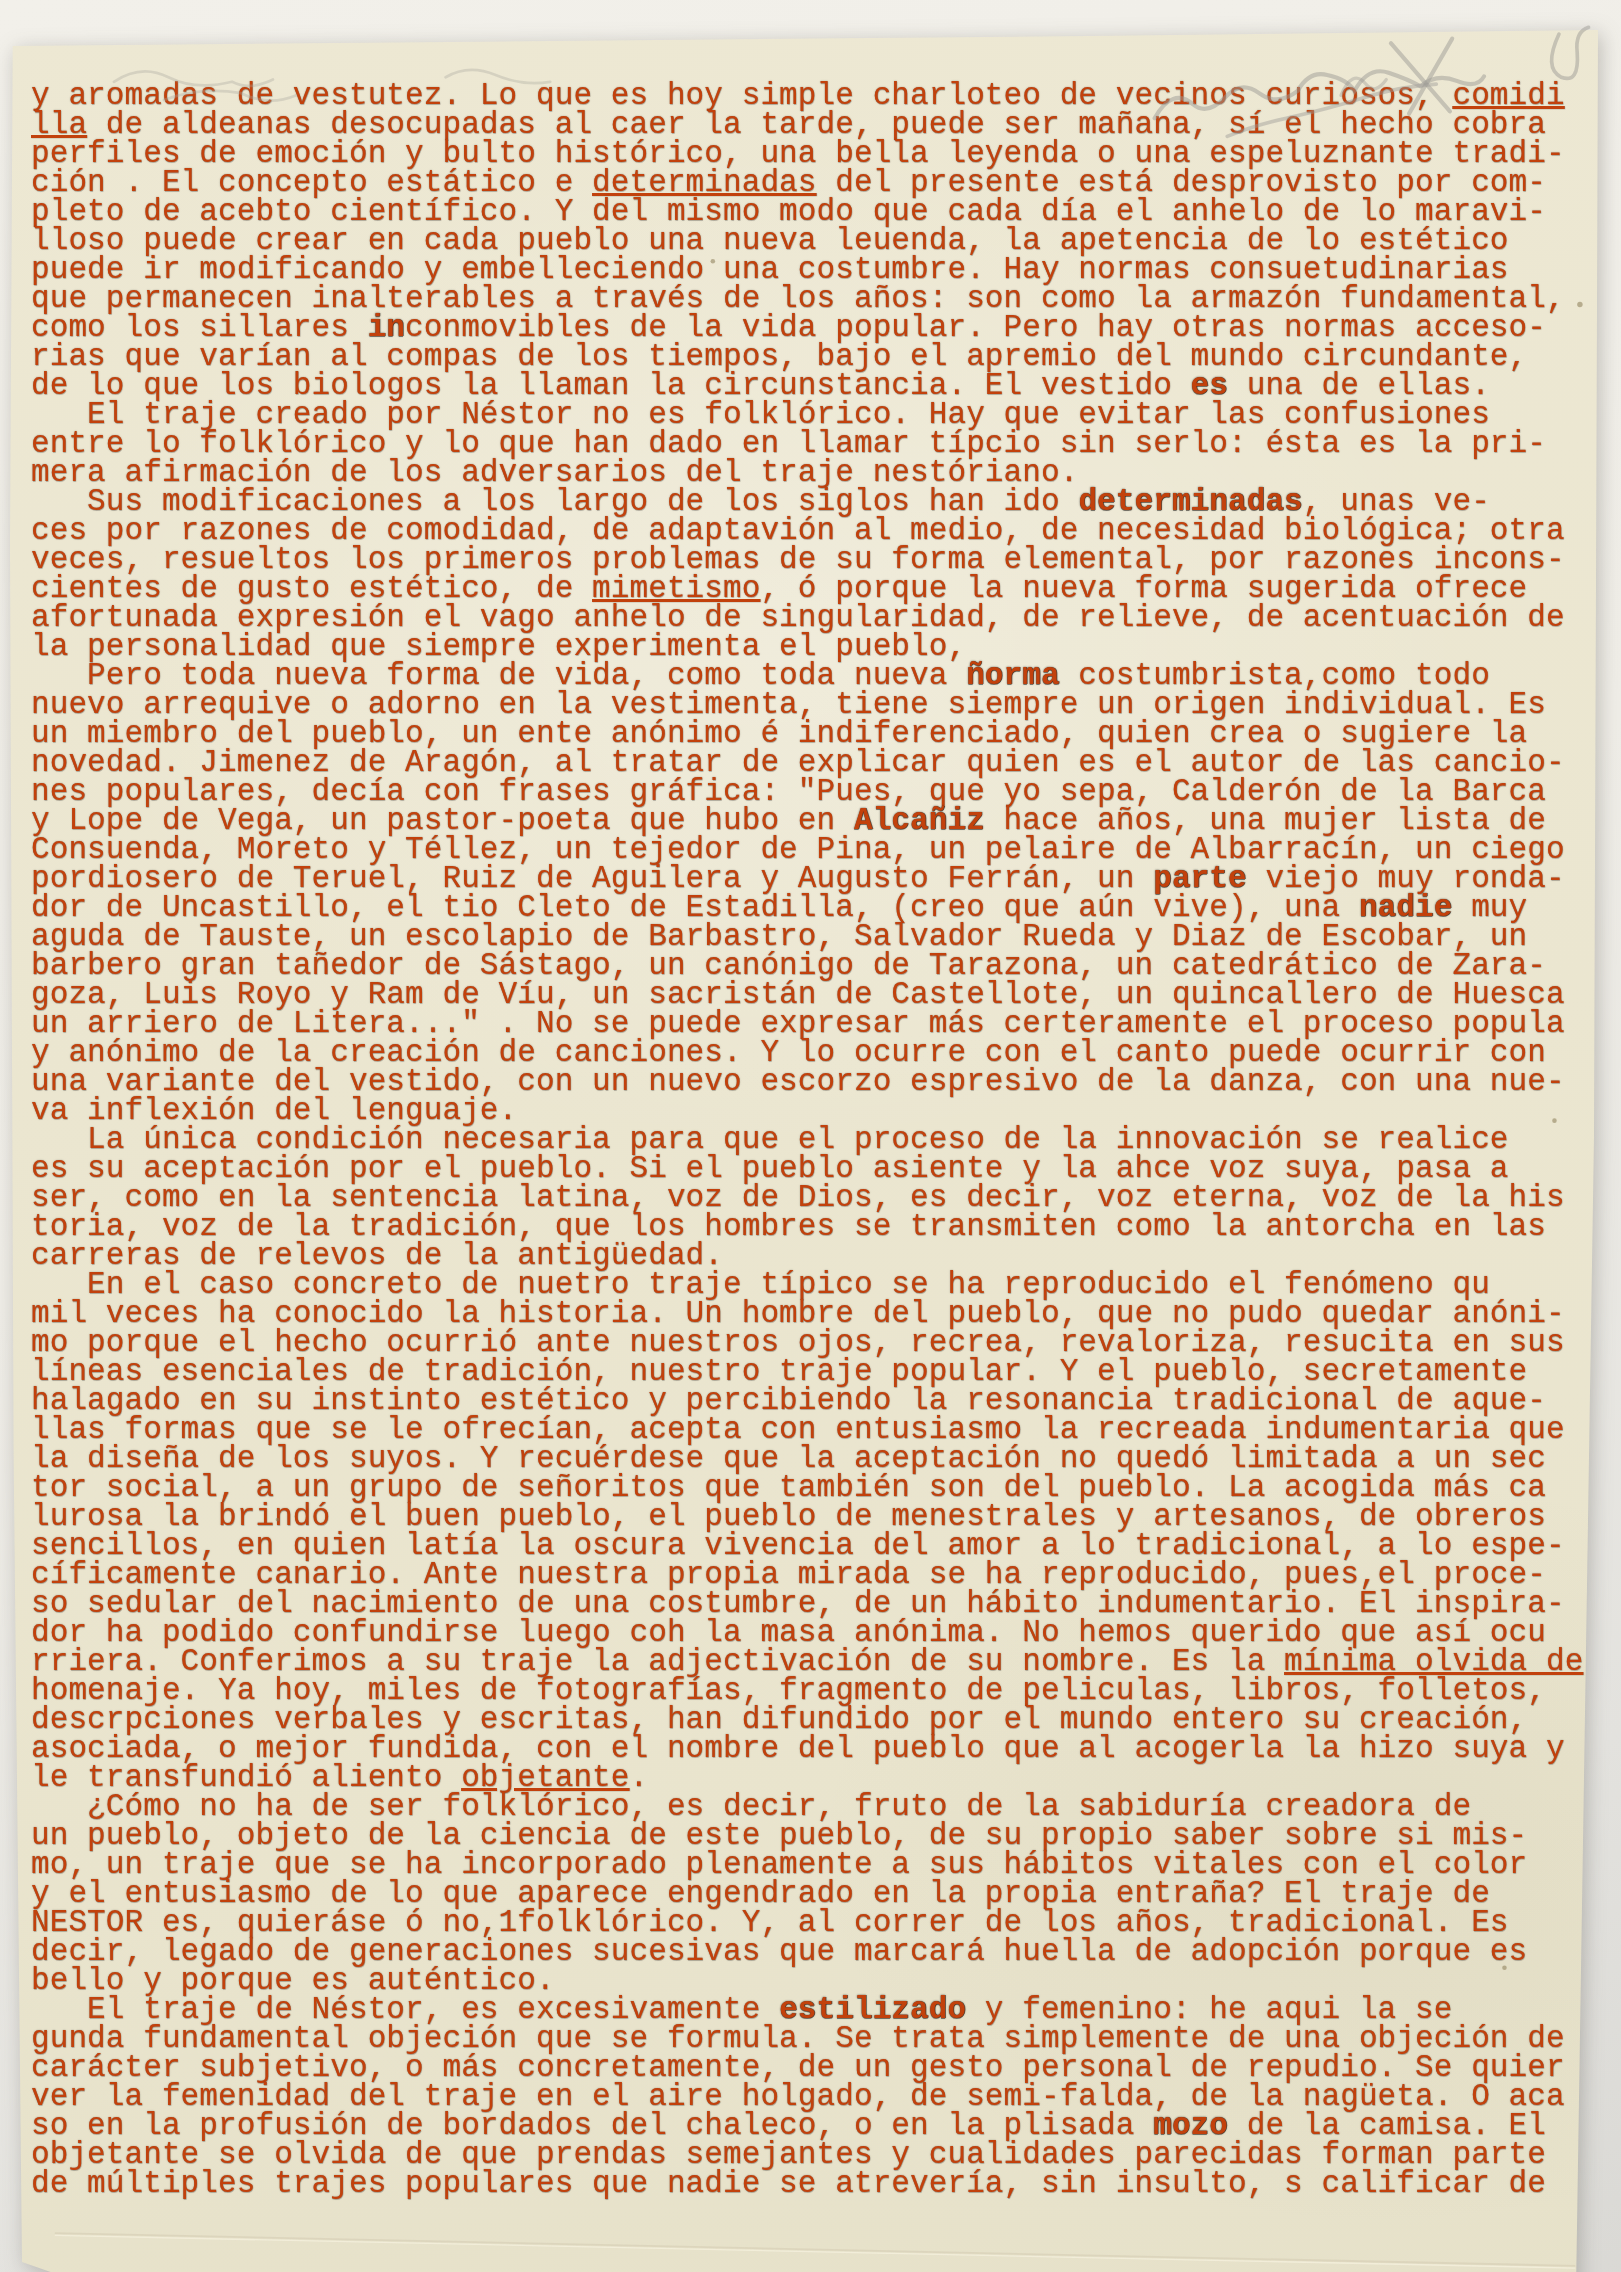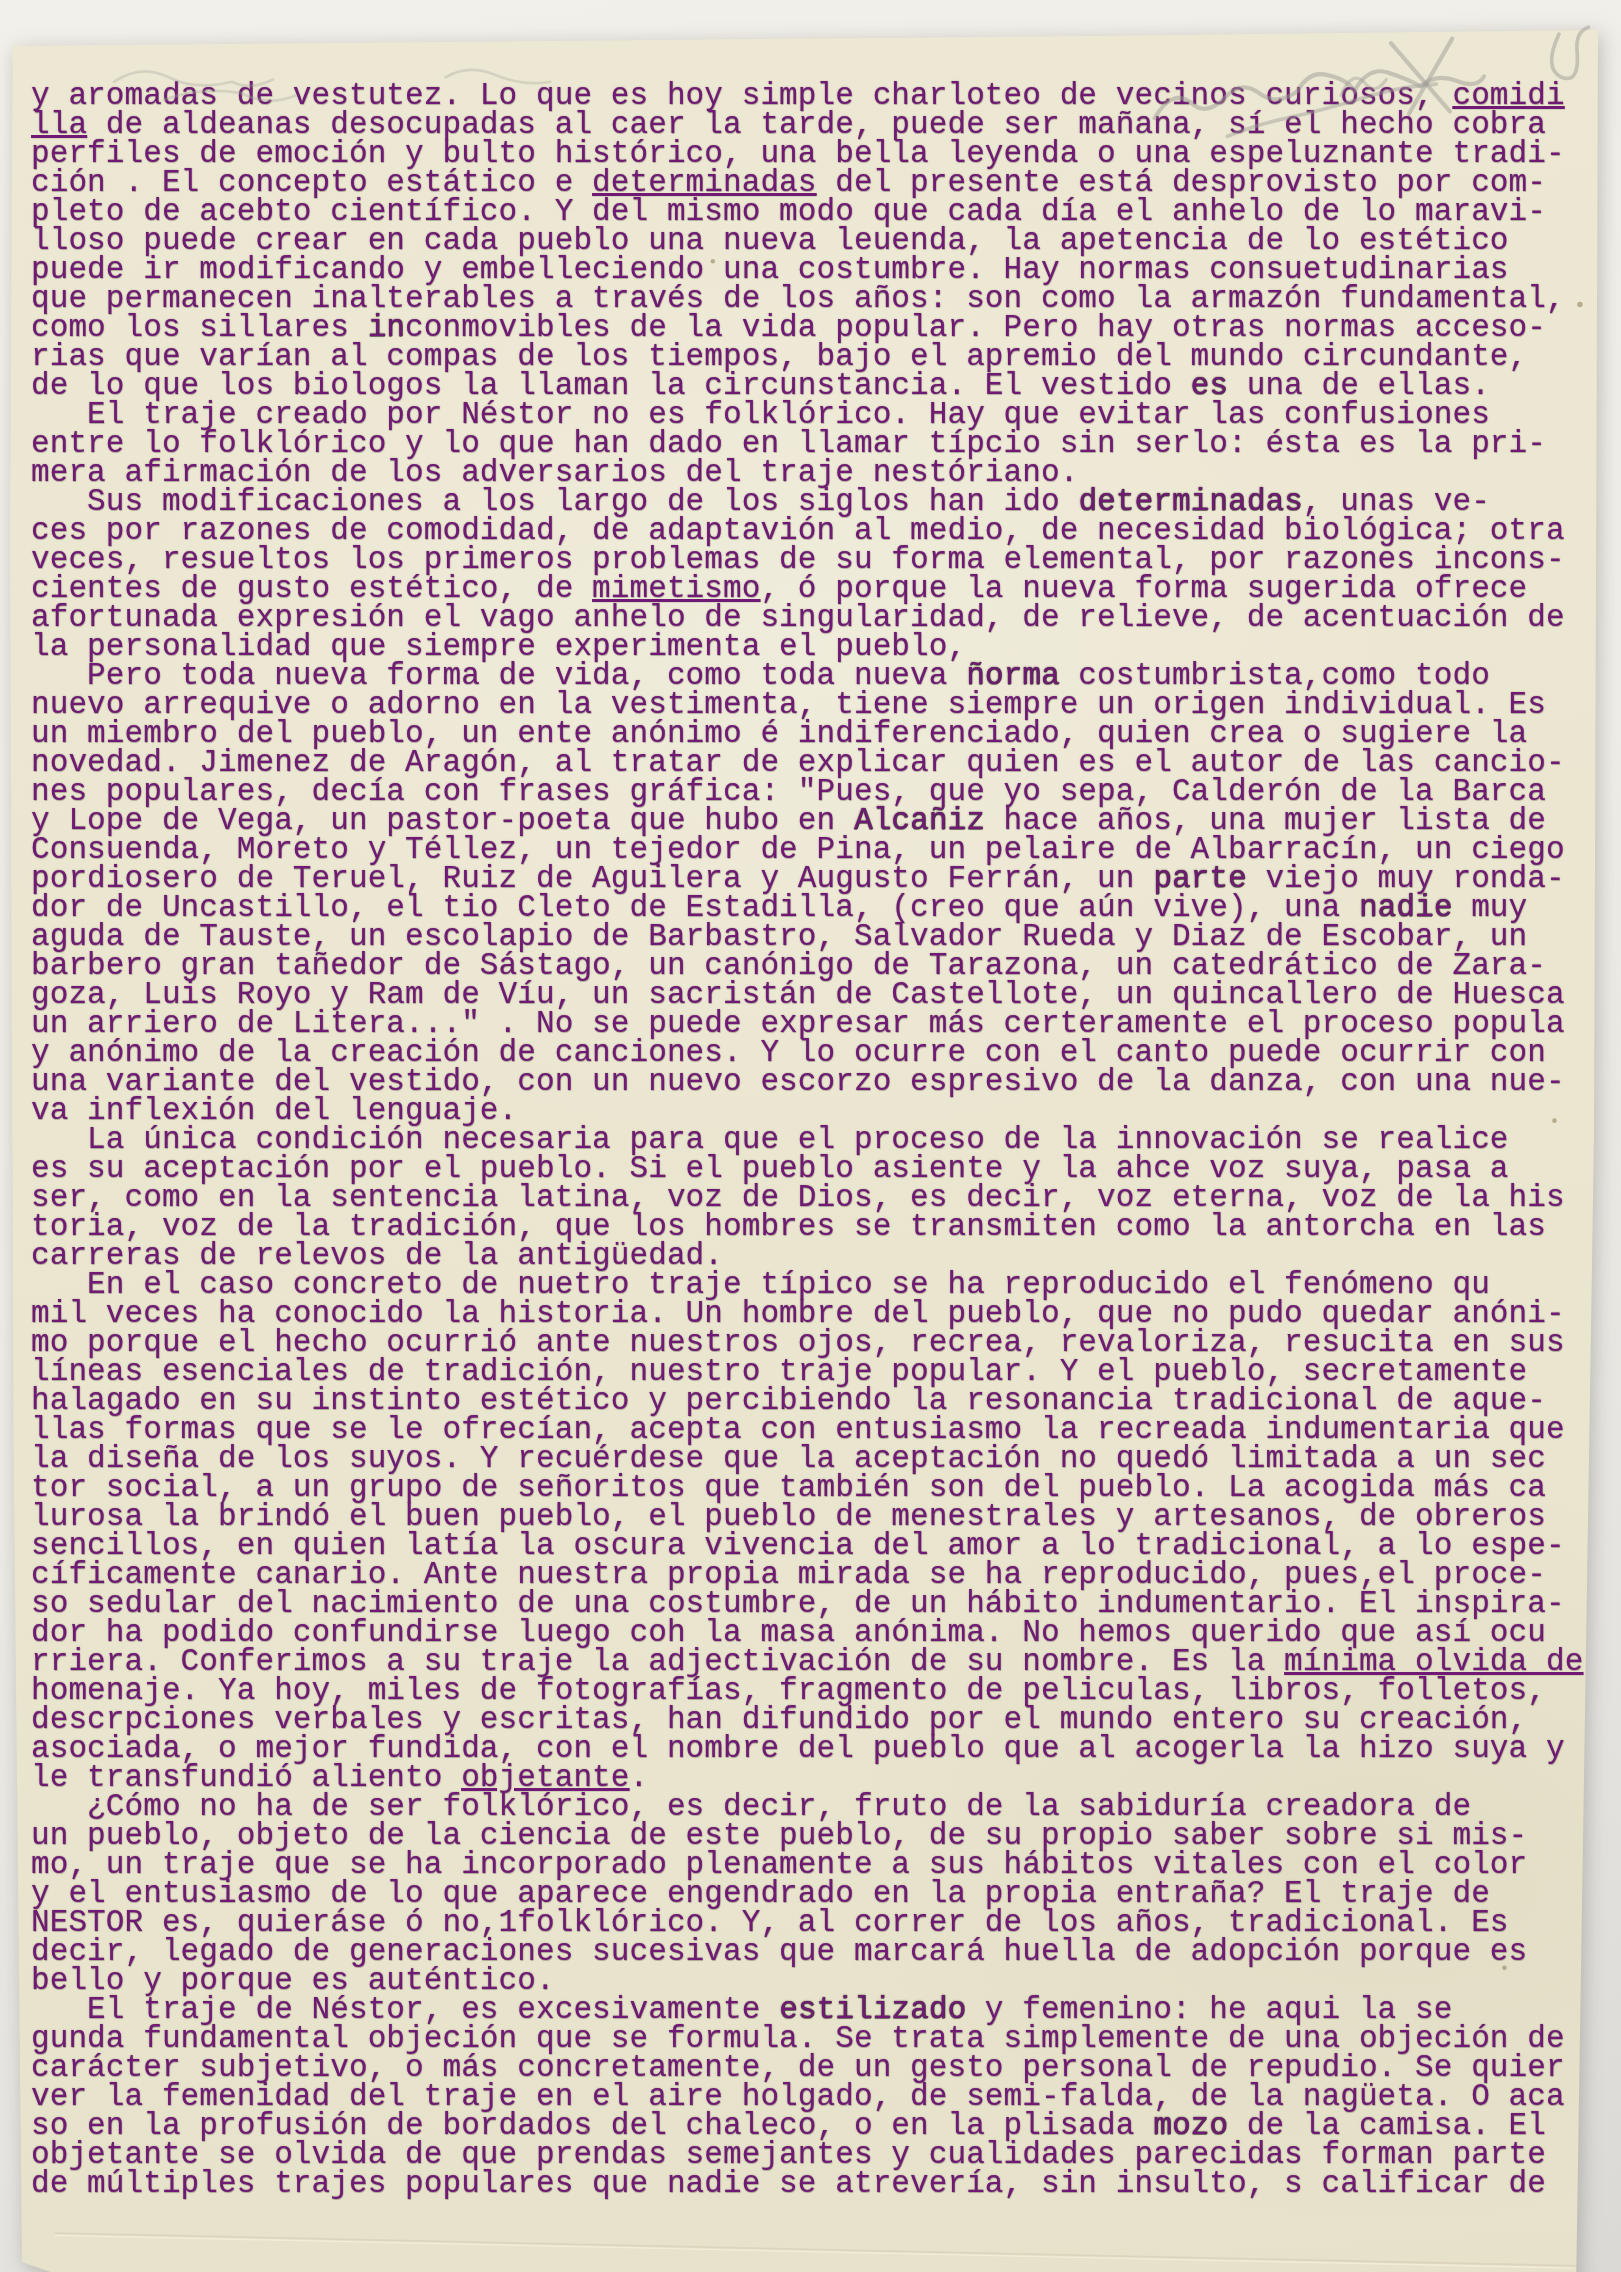--- a/index.html
+++ b/index.html
@@ -15,25 +15,25 @@
     clip-path:polygon(12.7px 46px,1091px 36px,1598px 30px,1594px 1136px,1576px 2291px,545px 2283px,65px 2277px,22px 2262px,13.6px 1454px,10px 545px);
     background:
       radial-gradient(ellipse 1000px 727px at 48% 28%,rgba(255,255,255,.22),rgba(255,255,255,0) 70%),
       radial-gradient(ellipse 818px 545px at 85% 80%,rgba(120,110,70,.06),rgba(120,110,70,0) 70%),
       linear-gradient(176deg,#ede8d3 0%,#ebe6d0 45%,#e9e4cd 78%,#e6e1c9 100%);
   }
   pre.typed{
     position:absolute;left:31px;top:81px;margin:0;
     font-family:"Liberation Mono","DejaVu Sans Mono",monospace;
     font-size:31px;line-height:29px;letter-spacing:0.1px;
-    color:#701a75;white-space:pre;
+    color:#c2410c;white-space:pre;
     text-shadow:0 0 1.4px rgba(58,52,46,.55),0.5px 0.5px 0 rgba(58,52,46,.25);
   }
   pre.typed b{
-    font-weight:normal;
+    font-weight:bold;
     text-shadow:0 0 1.8px rgba(40,36,30,.9),0.7px 0 0 rgba(40,36,30,.65),0 0.5px 0 rgba(40,36,30,.5);
   }
   pre.typed u{text-decoration:underline;}
   svg.overlay{position:absolute;inset:0;pointer-events:none;}
 </style>
 </head>
 <body>
 
 <div class="stage">
   <div class="paper-shadow">

